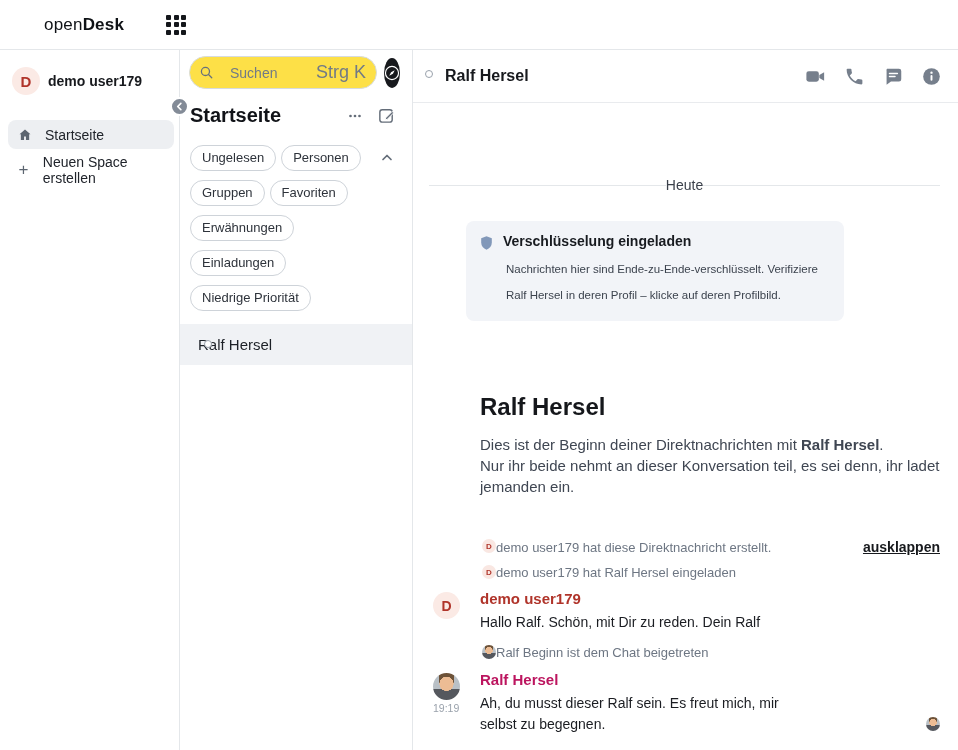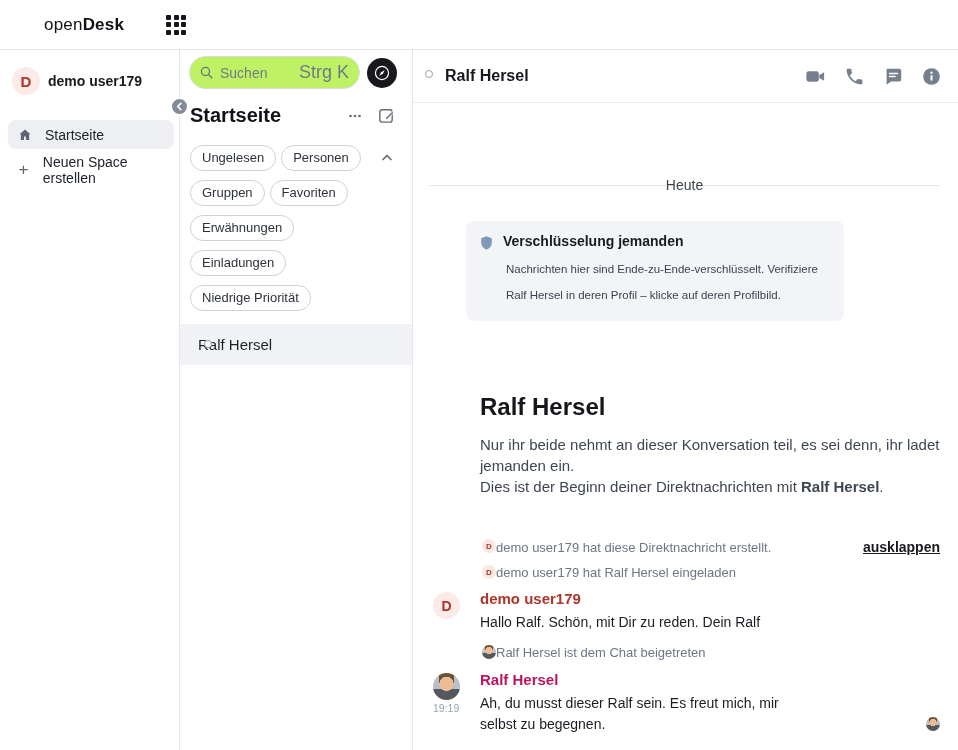--- a/index.html
+++ b/index.html
@@ -35,21 +35,21 @@
                 font-size:14px; color:#20242b; cursor:pointer; }
   .space-item.active { background:#edeff2; margin-top:22px; }
   .space-item .sicon { width:17px; display:flex; justify-content:center; color:#5c6570; }
   .plus-glyph { font-size:17px; color:#40464f; line-height:1; }
 
   
   .rooms { width:233px; flex:0 0 233px; border-right:1px solid #e4e7ea;
            display:flex; flex-direction:column; }
   .rooms-top { display:flex; align-items:center; gap:7px; padding:6px 15px 6px 9px; height:45px; }
   .search { flex:1; height:33px; border:1px solid #d6dbe0; border-radius:17px;
-            display:flex; align-items:center; padding:0 10px 0 9px; gap:6px; background:#bef264; }
+            display:flex; align-items:center; padding:0 10px 0 9px; gap:16px; background:#fde047; }
   .search input { border:none; outline:none; width:70px; flex:1; font-size:14px;
                   font-family:"Liberation Sans", sans-serif; color:#30343b; background:transparent; }
   .search input::placeholder { color:#717a86; }
   .search-kbd { font-size:18px; color:#717a86; white-space:nowrap; }
   .explore-btn { width:30px; height:30px; border-radius:50%; background:#17191d;
                  border:none; display:flex; align-items:center; justify-content:center; cursor:pointer; }
   .rooms-header { display:flex; align-items:center; padding:9px 14px 8px 10px; }
   .rooms-title { font-size:20px; font-weight:700; color:#111318; flex:1; }
   .icon-btn { background:none; border:none; cursor:pointer; padding:2px; display:flex;
               align-items:center; justify-content:center; }
@@ -260,31 +260,31 @@
           <span class="line"></span>
           <span>Heute</span>
           <span class="line"></span>
         </div>
 
         <div class="enc-box">
           <div class="enc-title">
             <svg width="17" height="18" viewBox="0 0 24 24" style="margin-top:1px;">
                 <path d="M12 2.5 4.5 5.3v5.9c0 4.9 3.2 8.5 7.5 10.3 4.3-1.8 7.5-5.4 7.5-10.3V5.3z" fill="#8298b9"></path>
               </svg>
-            <span>Verschlüsselung jemanden</span>
+            <span>Verschlüsselung eingeladen</span>
           </div>
           <div class="enc-body">Nachrichten hier sind Ende-zu-Ende-verschlüsselt. Verifiziere Ralf Hersel in deren Profil – klicke auf deren Profilbild.</div>
         </div>
 
         <div class="intro">
           <span class="photo pa-44"></span>
           <h1>Ralf Hersel</h1>
           <div class="intro-text">
+            <div><span>Dies ist der Beginn deiner Direktnachrichten mit </span><b>Ralf Hersel</b><span>.</span></div>
             <div>Nur ihr beide nehmt an dieser Konversation teil, es sei denn, ihr ladet jemanden ein.</div>
-            <div><span>Dies ist der Beginn deiner Direktnachrichten mit </span><b>Ralf Hersel</b><span>.</span></div>
           </div>
         </div>
 
         <div class="events">
           <div class="event-row">
             <span class="ev-icon mini-letter">D</span>
             <span>demo user179 hat diese Direktnachricht erstellt.</span>
             <a class="collapse-link">ausklappen</a>
           </div>
           <div class="event-row">
@@ -294,21 +294,21 @@
         </div>
 
         <div class="msg">
           <span class="msg-avatar avatar-letter" style="width:27px;height:27px;font-size:14px;">D</span>
           <div class="sender" style="color: rgb(176, 52, 42);">demo user179</div>
           <div class="msg-body">Hallo Ralf. Schön, mit Dir zu reden. Dein Ralf</div>
         </div>
 
         <div class="event-row" style="margin-top:12px;">
           <span class="ev-icon photo pa-14"></span>
-          <span>Ralf Hersel ist dem Chat beigetreten</span>
+          <span>Ralf Beginn ist dem Chat beigetreten</span>
         </div>
 
         <div class="msg" style="margin-top:11px;">
           <span class="msg-avatar photo pa-26"></span>
           <span class="msg-time">19:19</span>
           <div class="sender" style="color: rgb(188, 21, 95);">Ralf Hersel</div>
           <div class="msg-body">Ah, du musst dieser Ralf sein. Es freut mich, mir selbst zu begegnen.</div>
           <span class="receipt photo pa-14"></span>
         </div>
 

